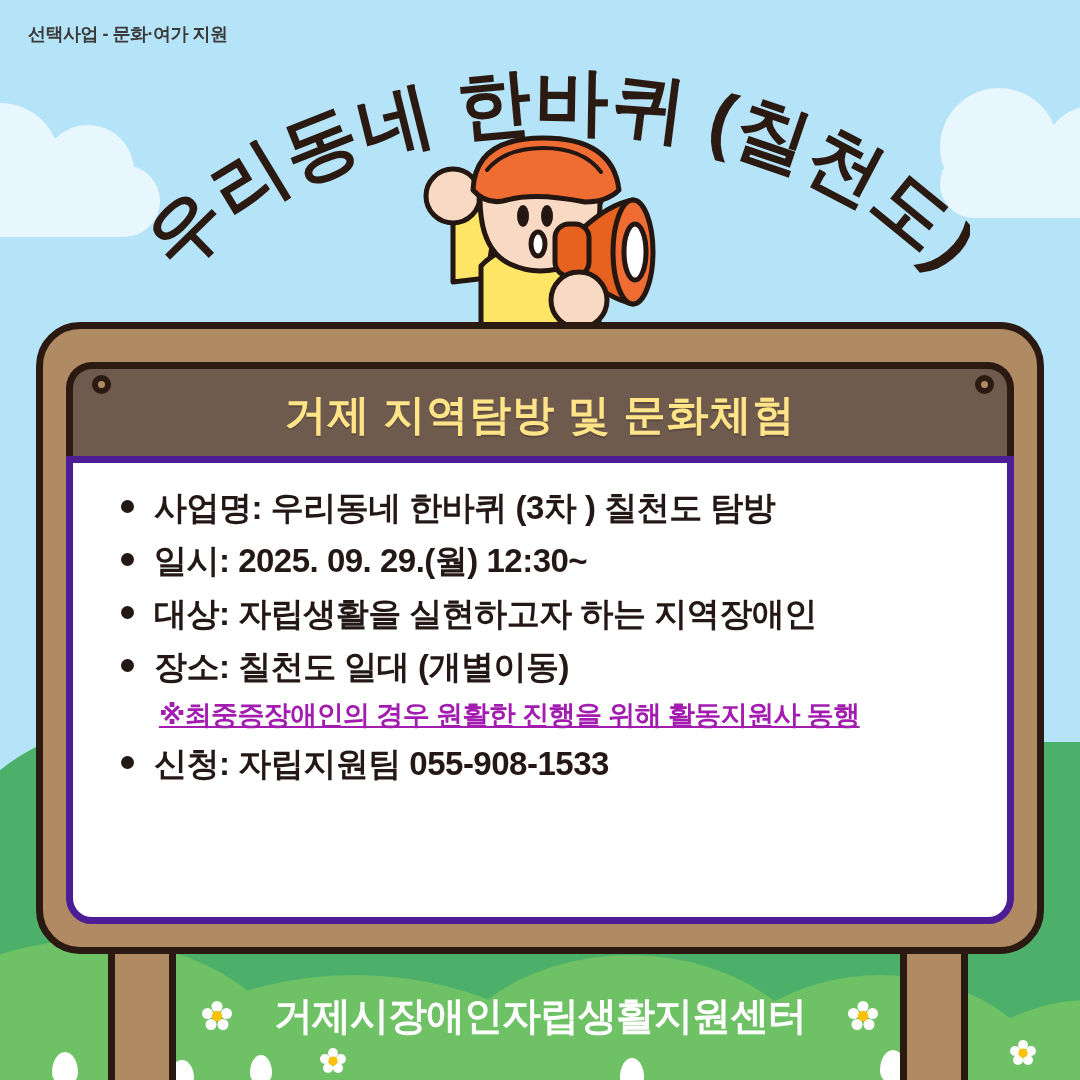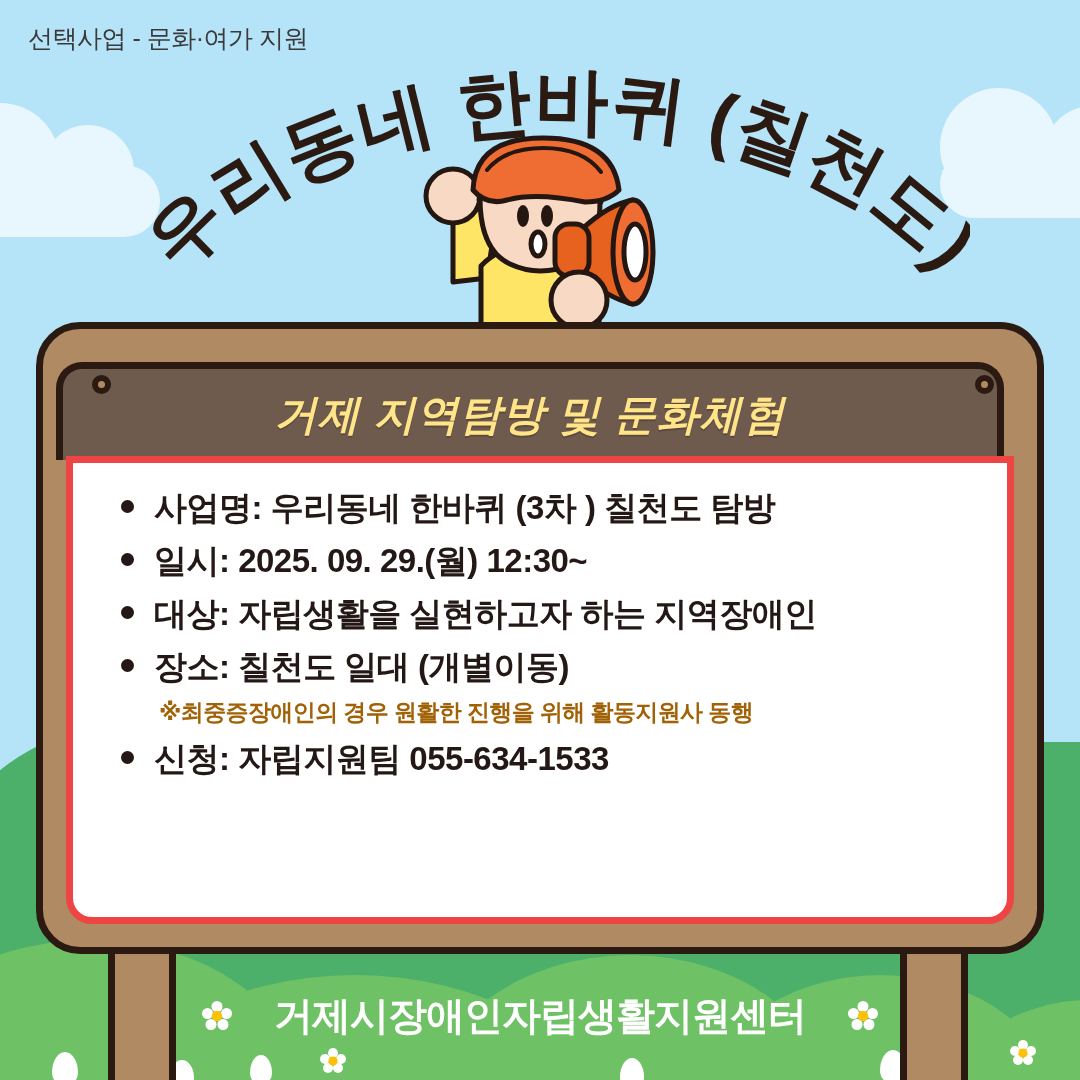--- a/index.html
+++ b/index.html
@@ -101,31 +101,30 @@
     left: 36px; top: 322px;
     width: 1008px; height: 632px;
     background: #b08a63;
     border: 7px solid #2b1a12;
     border-radius: 44px;
     box-sizing: border-box;
   }
 
   .board-header {
     position: absolute;
-    left: 56px; top: 362px;
+    left: 66px; top: 362px;
     width: 948px; height: 98px;
     background: #6f5a4e;
     border: 7px solid #2b1a12;
     border-bottom: none;
     border-radius: 26px 26px 0 0;
     box-sizing: border-box;
     display: flex;
     align-items: center;
     justify-content: center;
-    font-style: italic;
   }
   .board-title {
     color: #ffe488;
     font-size: 42px;
     font-weight: 700;
     letter-spacing: 1px;
     text-shadow: 0 2px 0 rgba(0,0,0,.18);
     white-space: nowrap;
   }
   .screw {
@@ -137,21 +136,21 @@
     box-sizing: border-box;
   }
   #screw-left  { left: 92px;  top: 375px; }
   #screw-right { left: 975px; top: 375px; }
 
   .board-white {
     position: absolute;
     left: 66px; top: 456px;
     width: 948px; height: 468px;
     background: #ffffff;
-    border: 7px solid #ef4444;
+    border: 7px solid #4c1d95;
     border-radius: 0 0 26px 26px;
     box-sizing: border-box;
     padding: 26px 34px 0 34px;
   }
 
   .bullet-list { margin: 0; padding: 0; list-style: none; }
   .bullet-row {
     display: flex;
     align-items: baseline;
     margin: 0 0 14px 0;
@@ -170,34 +169,35 @@
     font-size: 33px;
     font-weight: 600;
     letter-spacing: -0.5px;
     line-height: 1.18;
     white-space: nowrap;
   }
   .note-row {
     margin: -4px 0 12px 52px;
   }
   .note-text {
-    color: #a16207;
-    font-size: 23px;
+    color: #a21caf;
+    font-size: 27px;
     font-weight: 600;
     letter-spacing: -0.6px;
     white-space: nowrap;
+    text-decoration: underline;
   }
 
   
   .tagline {
     position: absolute;
     left: 28px; top: 22px;
     color: #3a3a3a;
-    font-size: 25px;
-    font-weight: 400;
+    font-size: 18px;
+    font-weight: 700;
     letter-spacing: -0.5px;
     white-space: nowrap;
   }
 
   
   #arc-title {
     position: absolute;
     left: 150px; top: 40px;
     width: 820px; height: 260px;
   }
@@ -372,21 +372,21 @@
         <span class="bullet-text">장소: 칠천도 일대 (개별이동)</span>
       </li>
 
       <li class="note-row">
         <span class="note-text">※최중증장애인의 경우 원활한 진행을 위해 활동지원사 동행</span>
       </li>
 
 
       <li class="bullet-row">
         <span class="dot"></span>
-        <span class="bullet-text">신청: 자립지원팀 055-634-1533</span>
+        <span class="bullet-text">신청: 자립지원팀 055-908-1533</span>
       </li>
 
     </ul>
   </div>
 
   <div class="footer">
     <span class="flower">
       <svg width="30" height="30" viewBox="0 0 30 30">
         <circle cx="15" cy="5.5" r="5.5" fill="#fff"></circle>
         <circle cx="24.5" cy="12.5" r="5.5" fill="#fff"></circle>

